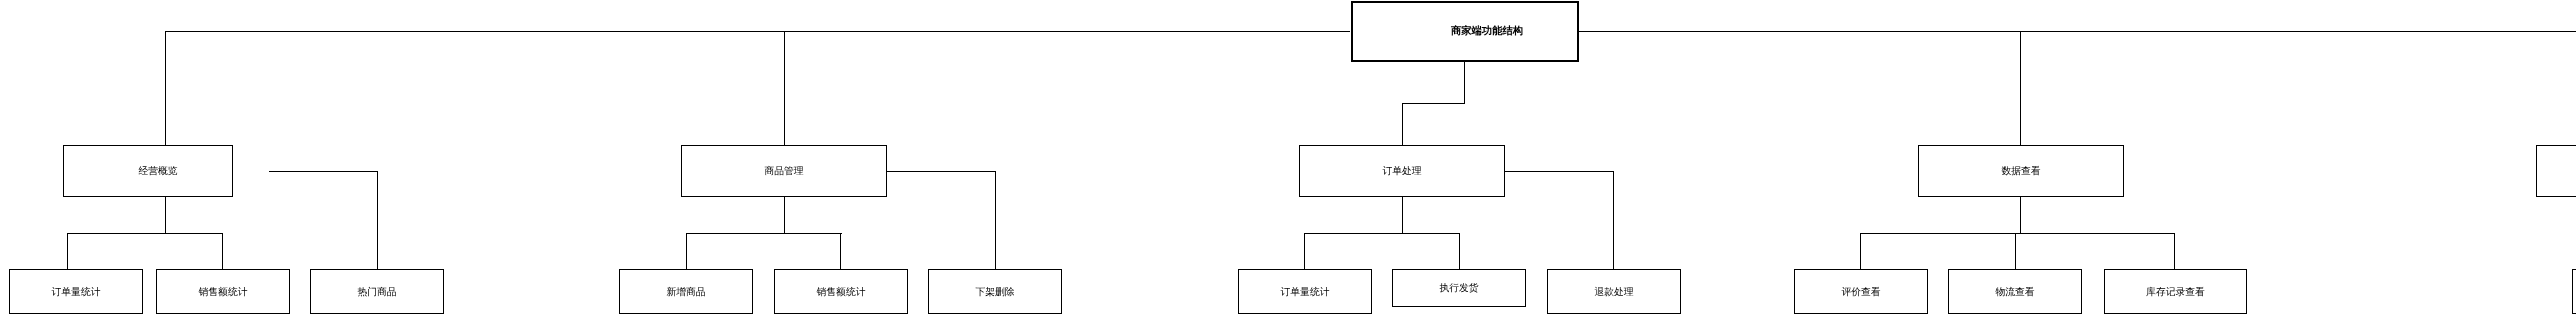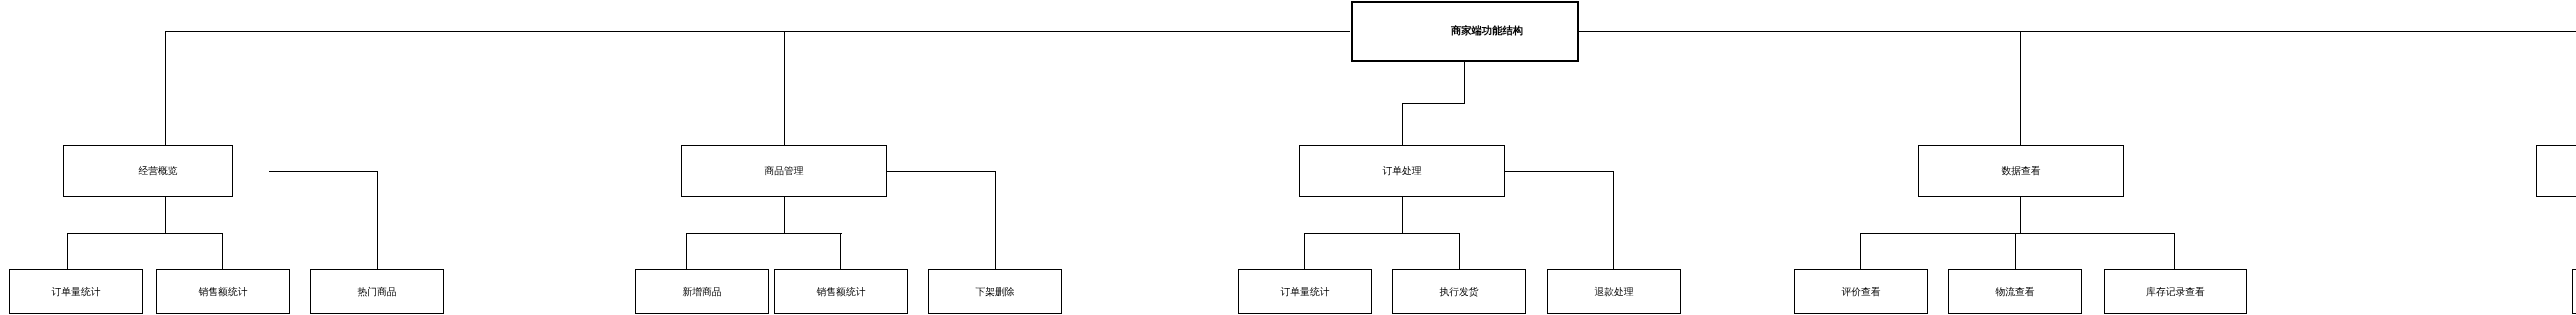--- a/index.html
+++ b/index.html
@@ -100,34 +100,34 @@
   <div class="node level3" style="left:9px;top:269px;width:134px;height:45px;">
     <span>订单量统计</span>
   </div>
   <div class="node level3" style="left:156px;top:269px;width:134px;height:45px;">
     <span>销售额统计</span>
   </div>
   <div class="node level3" style="left:310px;top:269px;width:134px;height:45px;">
     <span>热门商品</span>
   </div>
 
-  <div class="node level3" style="left:619px;top:269px;width:134px;height:45px;margin-left:16px;">
+  <div class="node level3" style="left:619px;top:269px;width:134px;height:45px;">
     <span>新增商品</span>
   </div>
   <div class="node level3" style="left:774px;top:269px;width:134px;height:45px;">
     <span>销售额统计</span>
   </div>
   <div class="node level3" style="left:928px;top:269px;width:134px;height:45px;">
     <span>下架删除</span>
   </div>
 
   <div class="node level3" style="left:1238px;top:269px;width:134px;height:45px;">
     <span>订单量统计</span>
   </div>
-  <div class="node level3" style="left:1392px;top:269px;width:134px;height:45px;">
+  <div class="node level3" style="left:1392px;top:269px;width:134px;height:38px;">
     <span>执行发货</span>
   </div>
   <div class="node level3" style="left:1547px;top:269px;width:134px;height:45px;">
     <span>退款处理</span>
   </div>
 
   <div class="node level3" style="left:1794px;top:269px;width:134px;height:45px;">
     <span>评价查看</span>
   </div>
   <div class="node level3" style="left:1948px;top:269px;width:134px;height:45px;">

